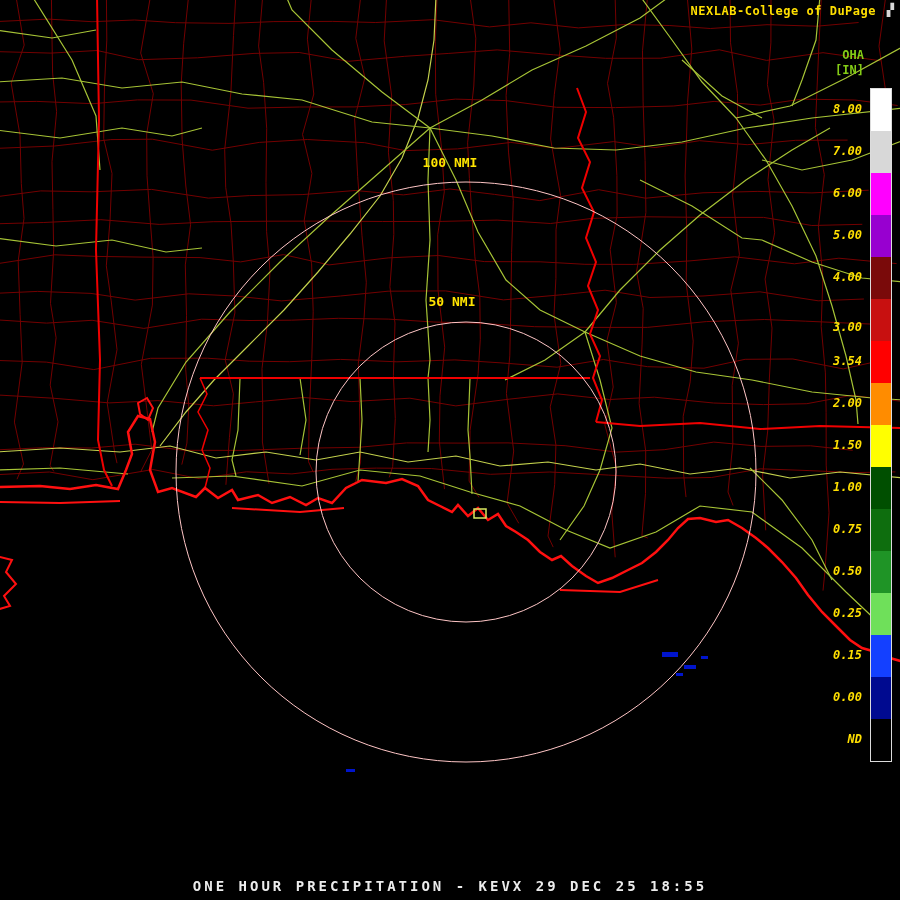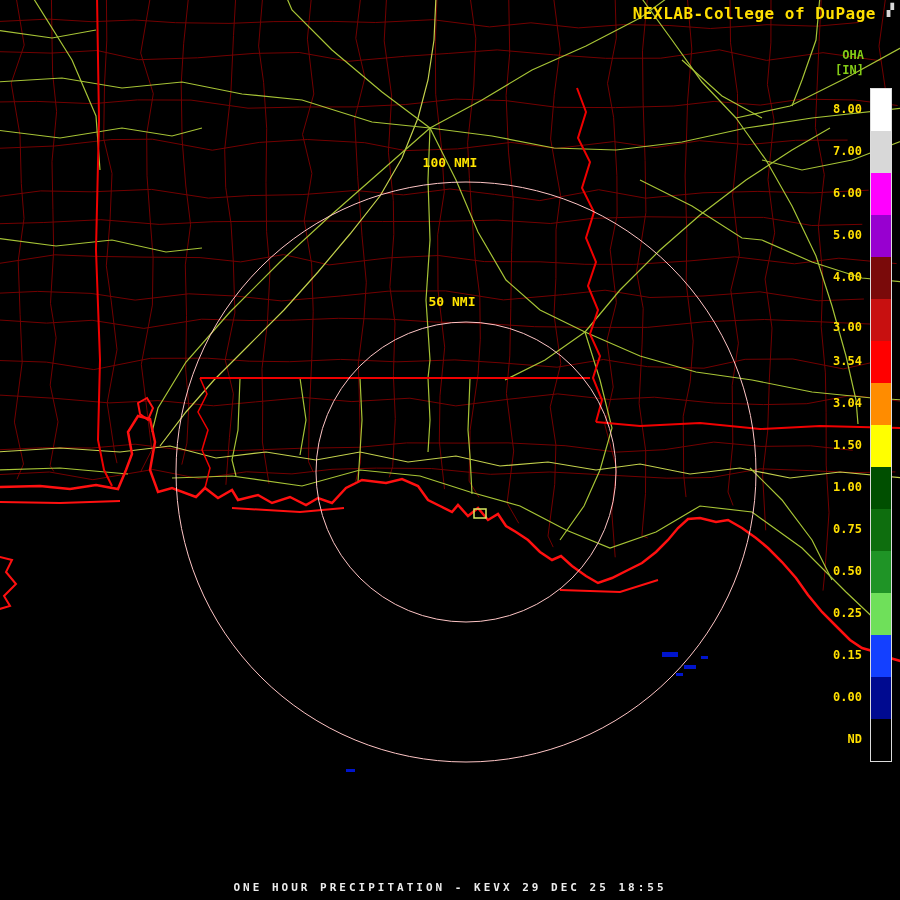--- a/index.html
+++ b/index.html
@@ -1,29 +1,29 @@
 <!DOCTYPE html>
 <html><head>
 <meta charset="utf-8">
 <style>
   html,body{margin:0;padding:0;background:#000;}
   .stage{position:relative;width:900px;height:900px;background:#000;overflow:hidden;
          font-family:"DejaVu Sans Mono","Liberation Mono",monospace;}
   svg{position:absolute;top:0;left:0;display:block;}
-  .attr{position:absolute;top:4px;right:24px;color:#ffdf00;font-size:16px;font-weight:bold;letter-spacing:.5px;text-align:center;}
+  .attr{position:absolute;top:4px;right:24px;color:#ffdf00;font-size:12px;font-weight:bold;letter-spacing:.5px;text-align:center;}
   .logo{position:absolute;top:3px;right:6px;color:#d8d8d8;font-size:12px;}
   .cb-head{position:absolute;top:48px;right:36px;width:60px;text-align:right;color:#84cc16;
            font-size:12px;font-weight:bold;line-height:15px;}
   .cb-labels{position:absolute;top:88px;right:38px;width:46px;height:680px;}
   .cb-label{position:absolute;right:0;height:14px;line-height:14px;font-size:12px;font-weight:bold;
-            color:#ffdf00;text-align:right;white-space:nowrap;}
+            color:#ffdf00;text-align:right;white-space:nowrap;font-style:italic;}
   .colorbar{position:absolute;top:88px;right:8px;width:20px;border:1px solid #dcdcdc;}
   .cb-cell{width:20px;height:42px;}
   .caption{position:absolute;bottom:6px;left:0;width:100%;text-align:center;color:#ececec;
-           font-size:11px;font-weight:bold;letter-spacing:3px;white-space:nowrap;}
+           font-size:14px;font-weight:bold;letter-spacing:3px;white-space:nowrap;}
   text{font-family:"DejaVu Sans Mono","Liberation Mono",monospace;font-weight:bold;}
 </style>
 </head>
 <body>
 
 <div class="stage">
 
   <svg width="900" height="868" viewBox="0 0 900 868">
     <rect x="0" y="0" width="900" height="868" fill="#000000"></rect>
 
@@ -142,21 +142,21 @@
   </div>
 
   <div class="cb-labels">
       <div class="cb-label" style="top: 14px;">8.00</div>
       <div class="cb-label" style="top: 56px;">7.00</div>
       <div class="cb-label" style="top: 98px;">6.00</div>
       <div class="cb-label" style="top: 140px;">5.00</div>
       <div class="cb-label" style="top: 182px;">4.00</div>
       <div class="cb-label" style="top: 224px; margin-top: 8px;">3.00</div>
       <div class="cb-label" style="top: 266px;">3.54</div>
-      <div class="cb-label" style="top: 308px;">3.04</div>
+      <div class="cb-label" style="top: 308px;">2.00</div>
       <div class="cb-label" style="top: 350px;">1.50</div>
       <div class="cb-label" style="top: 392px;">1.00</div>
       <div class="cb-label" style="top: 434px;">0.75</div>
       <div class="cb-label" style="top: 476px;">0.50</div>
       <div class="cb-label" style="top: 518px;">0.25</div>
       <div class="cb-label" style="top: 560px;">0.15</div>
       <div class="cb-label" style="top: 602px;">0.00</div>
       <div class="cb-label" style="top: 644px; margin-left: 28px;">ND</div>
     </div>
   <div class="colorbar">

